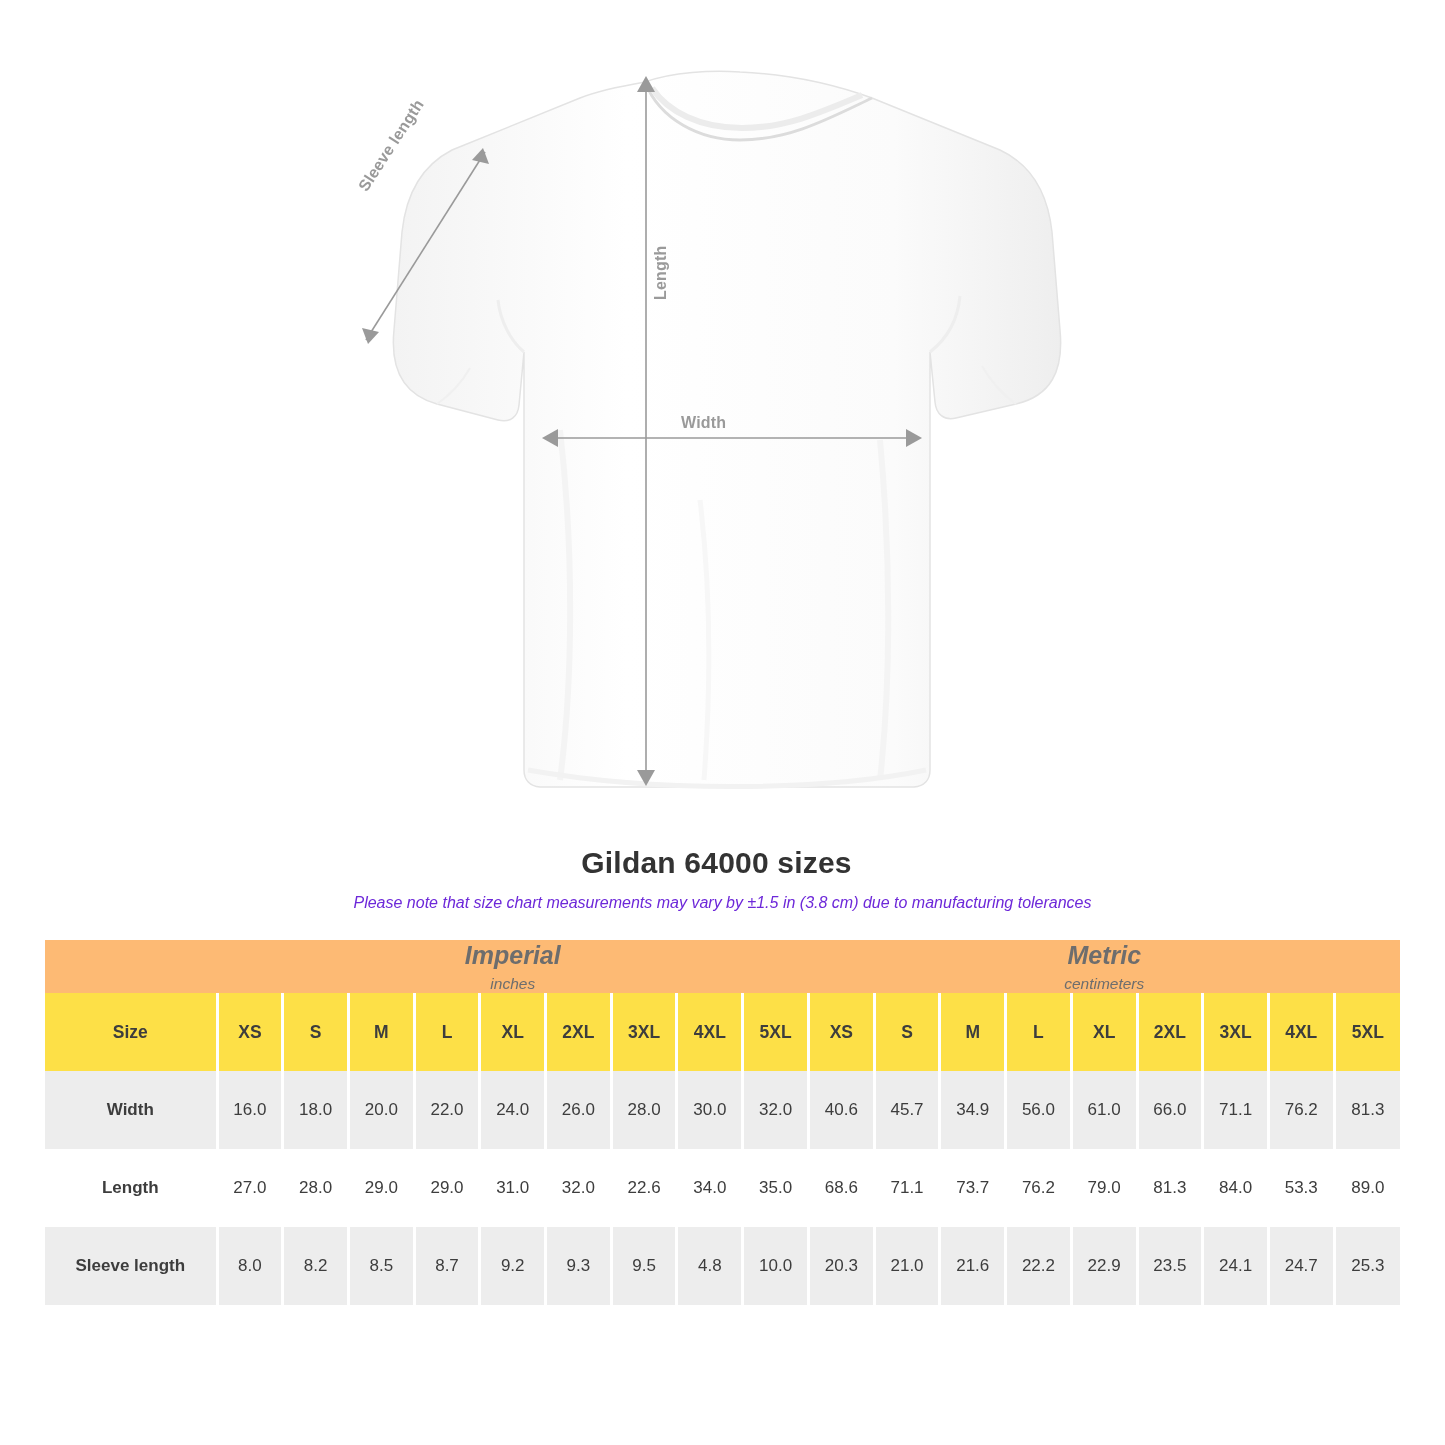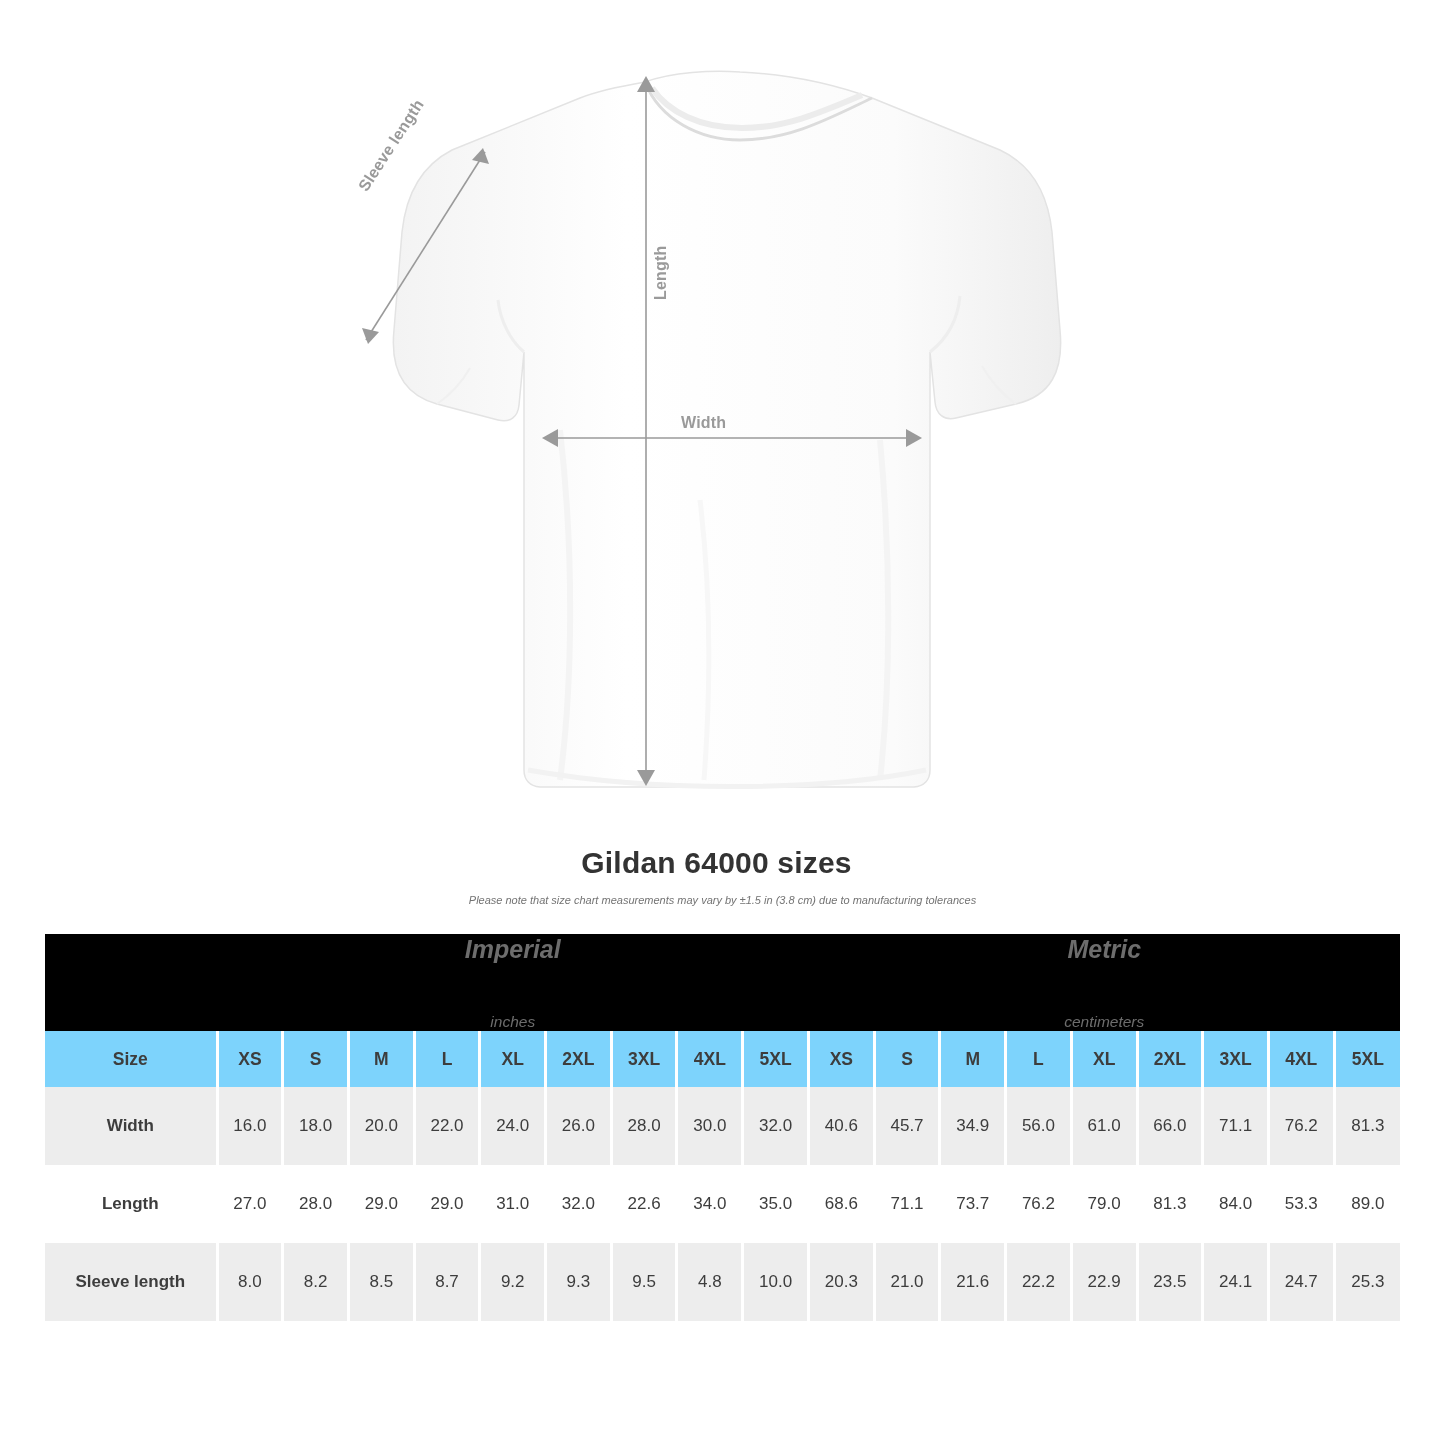--- a/index.html
+++ b/index.html
@@ -55,23 +55,23 @@
   .title {
     text-align: center;
     font-size: 30px;
     font-weight: bold;
     color: #333333;
     margin: 16px 12px 0 0;
     letter-spacing: .2px;
   }
   .subtitle {
     text-align: center;
-    font-size: 11px;
+    font-size: 16px;
     font-style: italic;
-    color: #737373;
+    color: #6d28d9;
     margin: 14px 0 0 0;
   }
 
   
   .table-wrap {
     margin: 28px 45px 0 45px;
     width: 1355px;
   }
   table.size-table {
     border-collapse: collapse;
@@ -80,44 +80,43 @@
   }
   table.size-table td,
   table.size-table th {
     text-align: center;
     font-size: 17px;
     color: #3d3d3d;
     padding: 0;
     height: 40px;
   }
   .unit-row td {
-    background: #000000;
+    background: #fdba74;
     height: 112px;
     vertical-align: middle;
   }
   .unit-sys {
     font-size: 25px;
     font-style: italic;
     font-weight: bold;
     color: #6d6d6d;
     line-height: 1.2;
   }
   .unit-sub {
     font-size: 15.5px;
     font-style: italic;
     color: #6d6d6d;
     padding-top: 5px;
-    margin-top: 44px;
   }
   .row-head {
     font-weight: bold;
     font-size: 17px;
     color: #3d3d3d;
   }
-  tr.r-size td { background: #7dd3fc; height: 56px; font-weight: bold; font-size: 17.5px; }
+  tr.r-size td { background: #fde047; height: 78px; font-weight: bold; font-size: 17.5px; }
   tr.r-width td { background: #ededed; height: 78px; }
   tr.r-length td { background: #ffffff; height: 78px; }
   tr.r-sleeve td { background: #ededed; height: 78px; }
   tr.r-width td.val, tr.r-length td.val, tr.r-sleeve td.val { font-weight: normal; font-size: 17px; text-align: center; }
   td.sep-left { border-left: 3px solid #ffffff; }
   .first-col { width: 172px; }
   .val-col { width: 65.7px; }
 </style>
 </head>
 <body>

